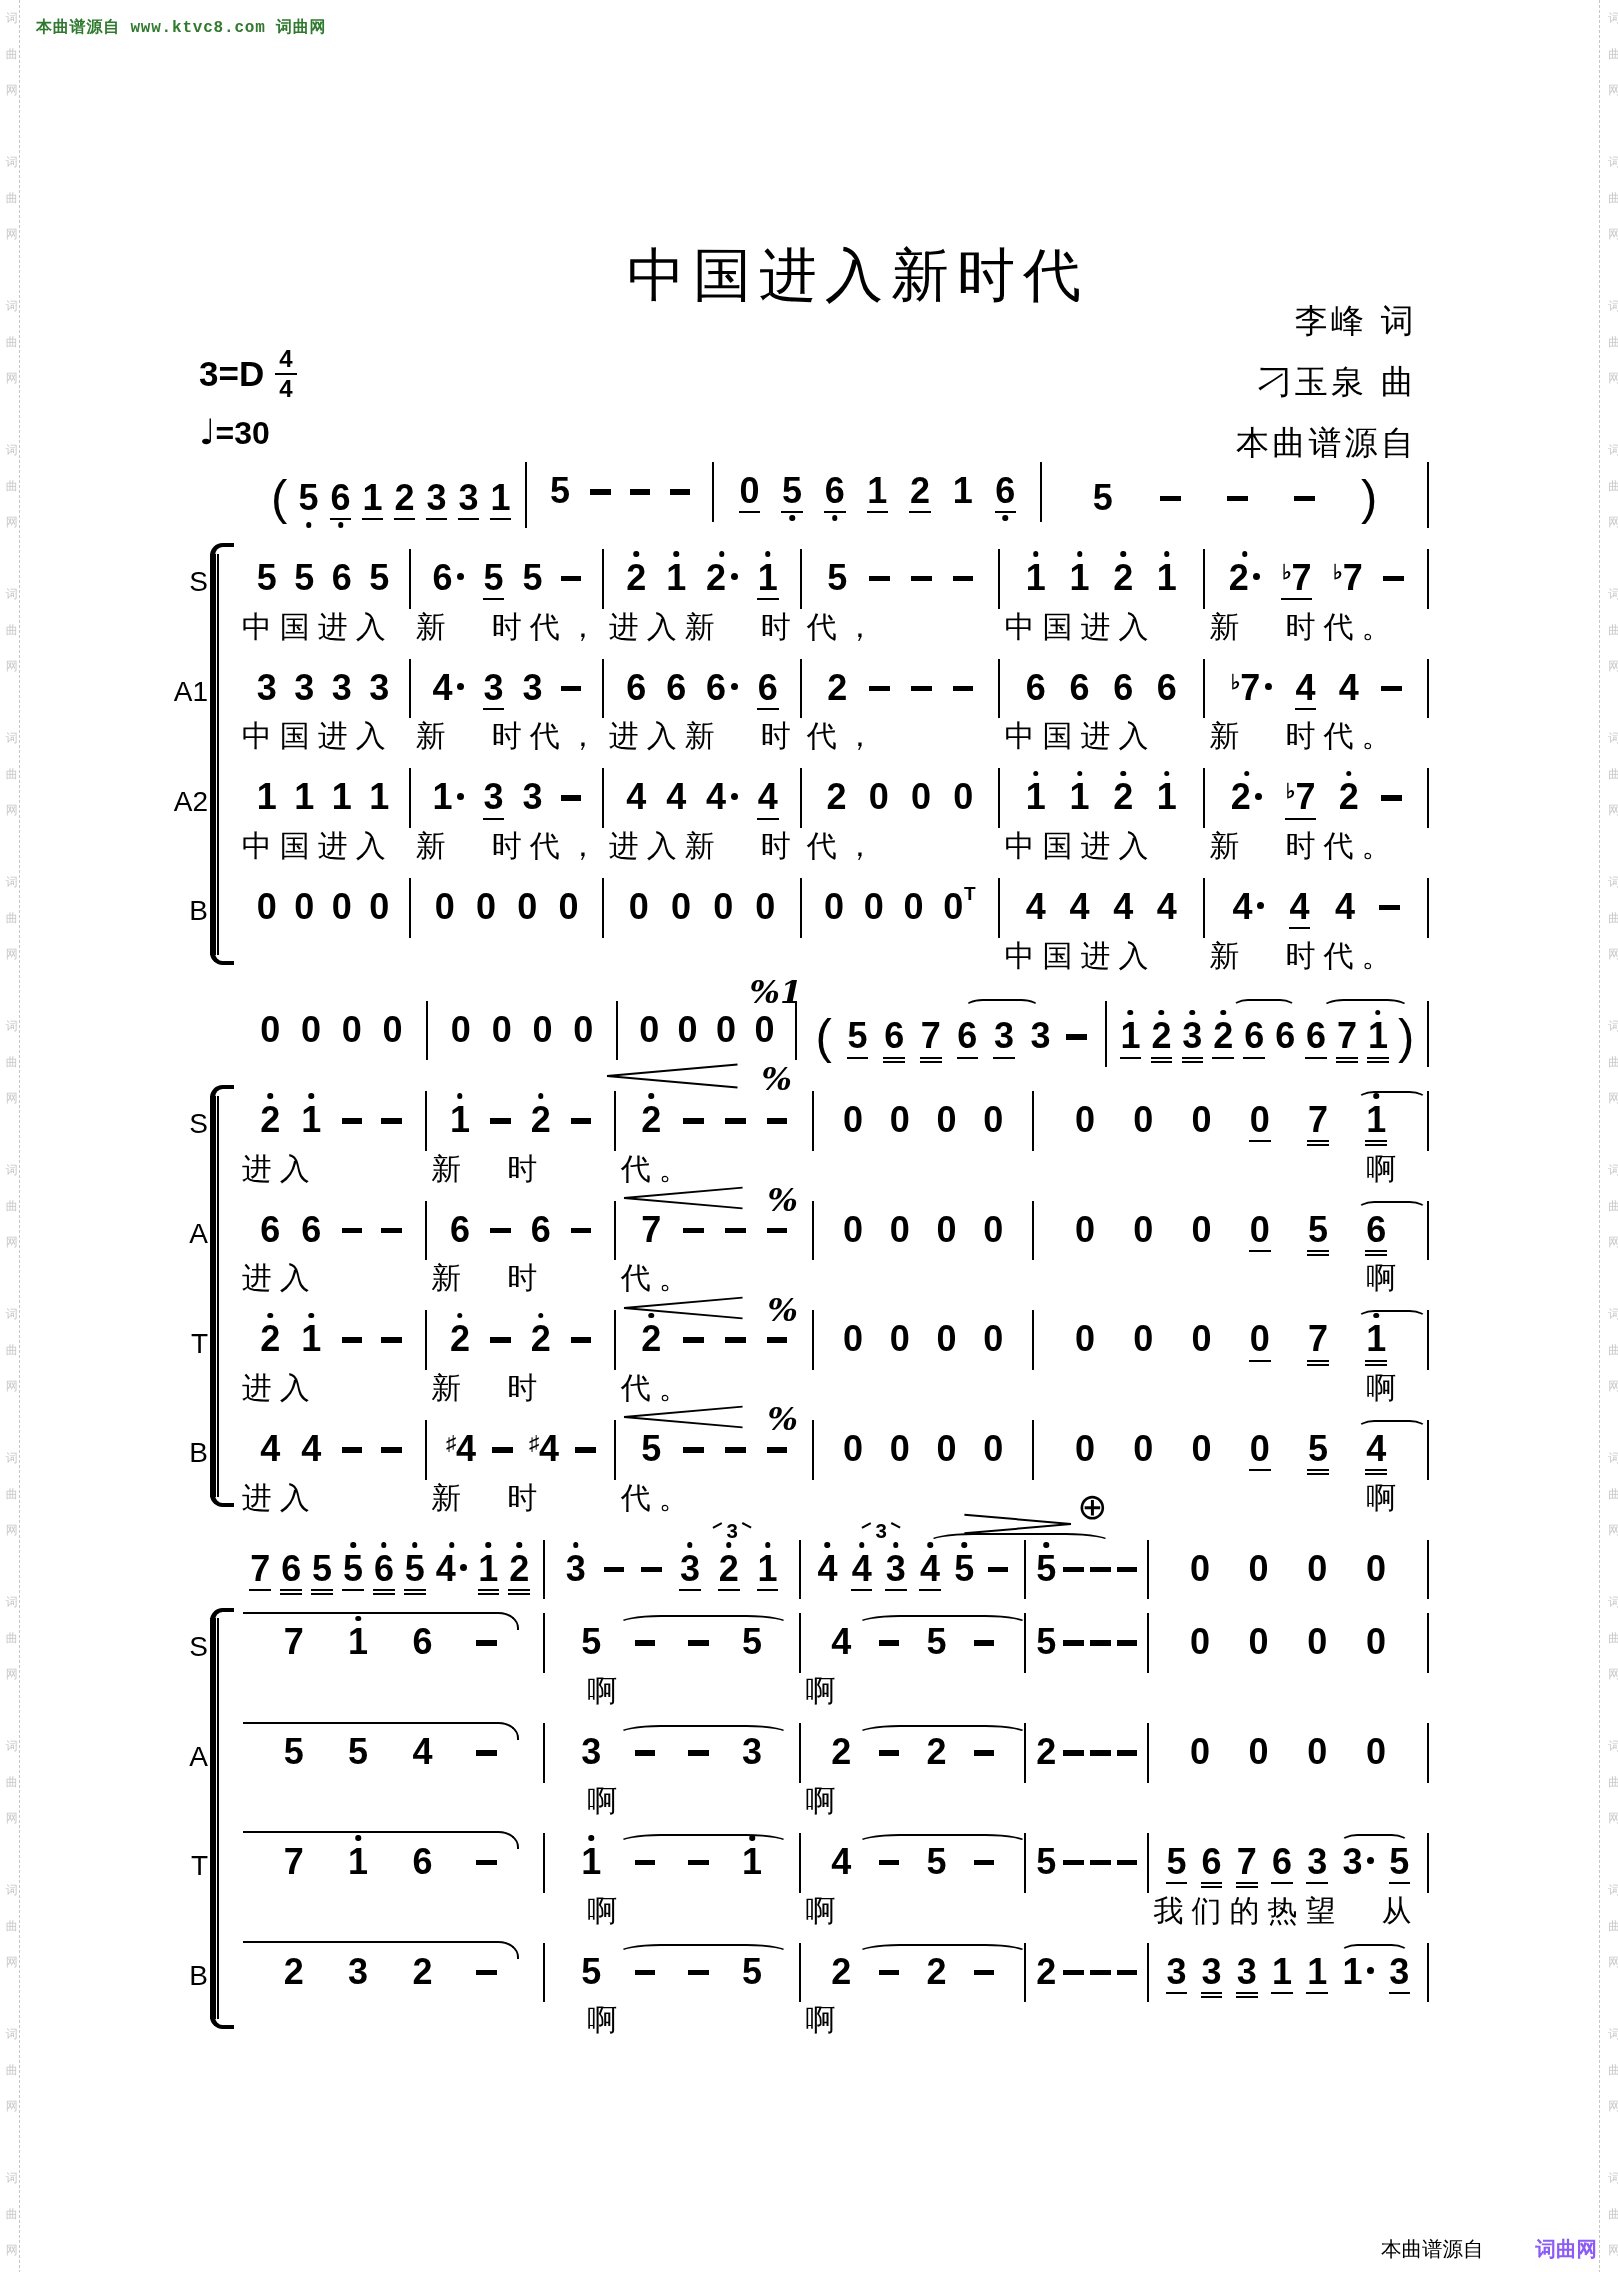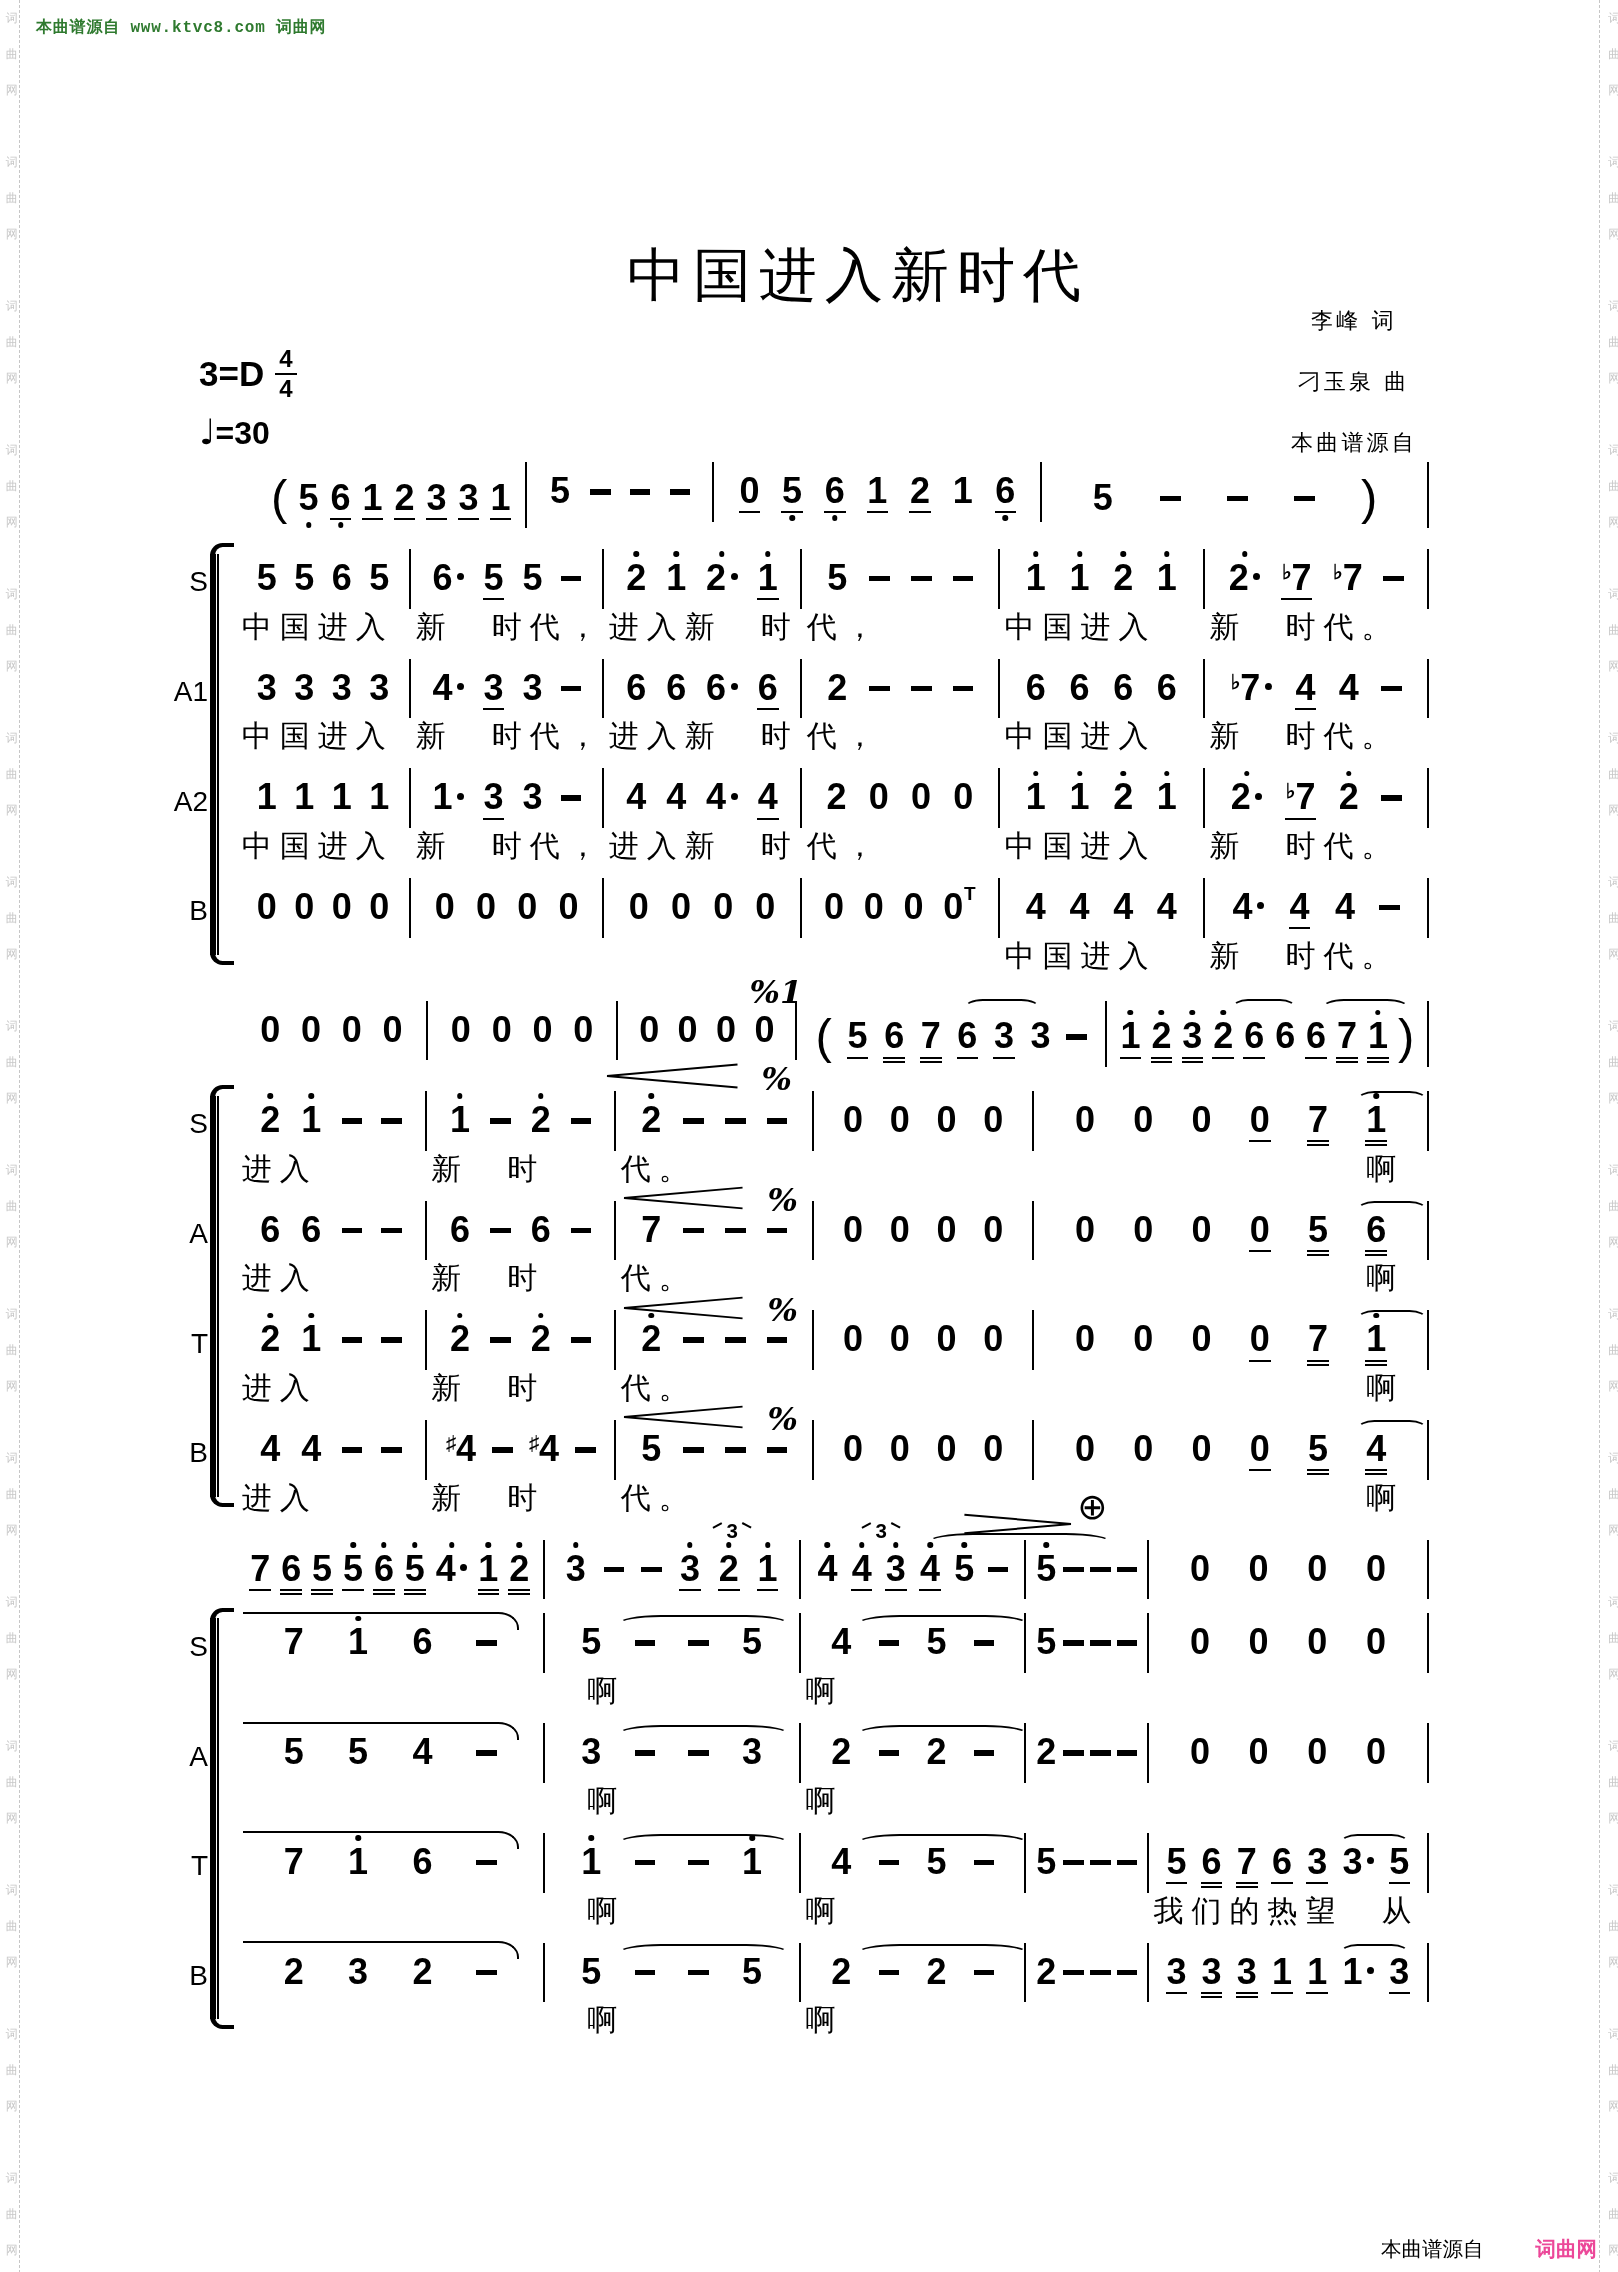--- a/index.html
+++ b/index.html
@@ -16,22 +16,22 @@
   .wmgroup{margin-bottom:36px;}
   .wmchar{font-size:12px;line-height:36px;text-align:center;
           font-family:"DejaVu Serif",serif;}
 
   
   .srcnote{position:absolute;left:36px;top:17.4px;font-size:16px;letter-spacing:0.8px;
            font-family:"Liberation Mono",monospace;font-weight:700;}
   .pagetitle{position:absolute;left:363px;top:237px;width:726px;text-align:right;
              font-family:"DejaVu Serif",serif;font-weight:400;font-size:58px;
              letter-spacing:8px;}
-  .credits{position:absolute;right:201px;top:290px;text-align:center;
-           font-family:"DejaVu Serif",serif;font-size:22px;line-height:61px;
+  .credits{position:absolute;right:201px;top:290px;text-align:right;
+           font-family:"DejaVu Serif",serif;font-size:33px;line-height:61px;
            letter-spacing:3.2px;}
   .keysig{position:absolute;left:199px;top:352px;font-weight:700;font-size:35px;}
   .frac{display:inline-block;vertical-align:middle;margin-left:11px;margin-top:-6.3px;
         font-size:24px;font-weight:700;text-align:center;line-height:1.1;}
   .frac .num{display:block;border-bottom:2.4px solid #000;padding:0 4px 0.8px;}
   .frac .den{display:block;padding-top:0.8px;}
   .tempo{position:absolute;left:199px;top:412px;font-weight:700;font-size:32px;}
   .tempo .noteglyph{font-family:"DejaVu Sans",sans-serif;font-size:35px;}
 
   
@@ -1108,15 +1108,15 @@
         </div>
         <div class="ov arcflat" style="left: 0.5%; width: 23%; top: -1.6px;"></div>
         <div class="ov arc" style="left: 32%; width: 14%; top: 1.6px;"></div>
         <div class="ov arc" style="left: 52%; width: 14%; top: 1.6px;"></div>
         <div class="ov arc" style="left: 92.5%; width: 5.5%; top: 1.6px;"></div>
       </div>
     </div>
   </div>
 
 <div class="footer">
-  <span>本曲谱源自</span><span class="brand" style="color: #ec4899;">词曲网</span>
+  <span>本曲谱源自</span><span class="brand" style="color: #8b5cf6;">词曲网</span>
 </div>
 
 
 </body></html>

